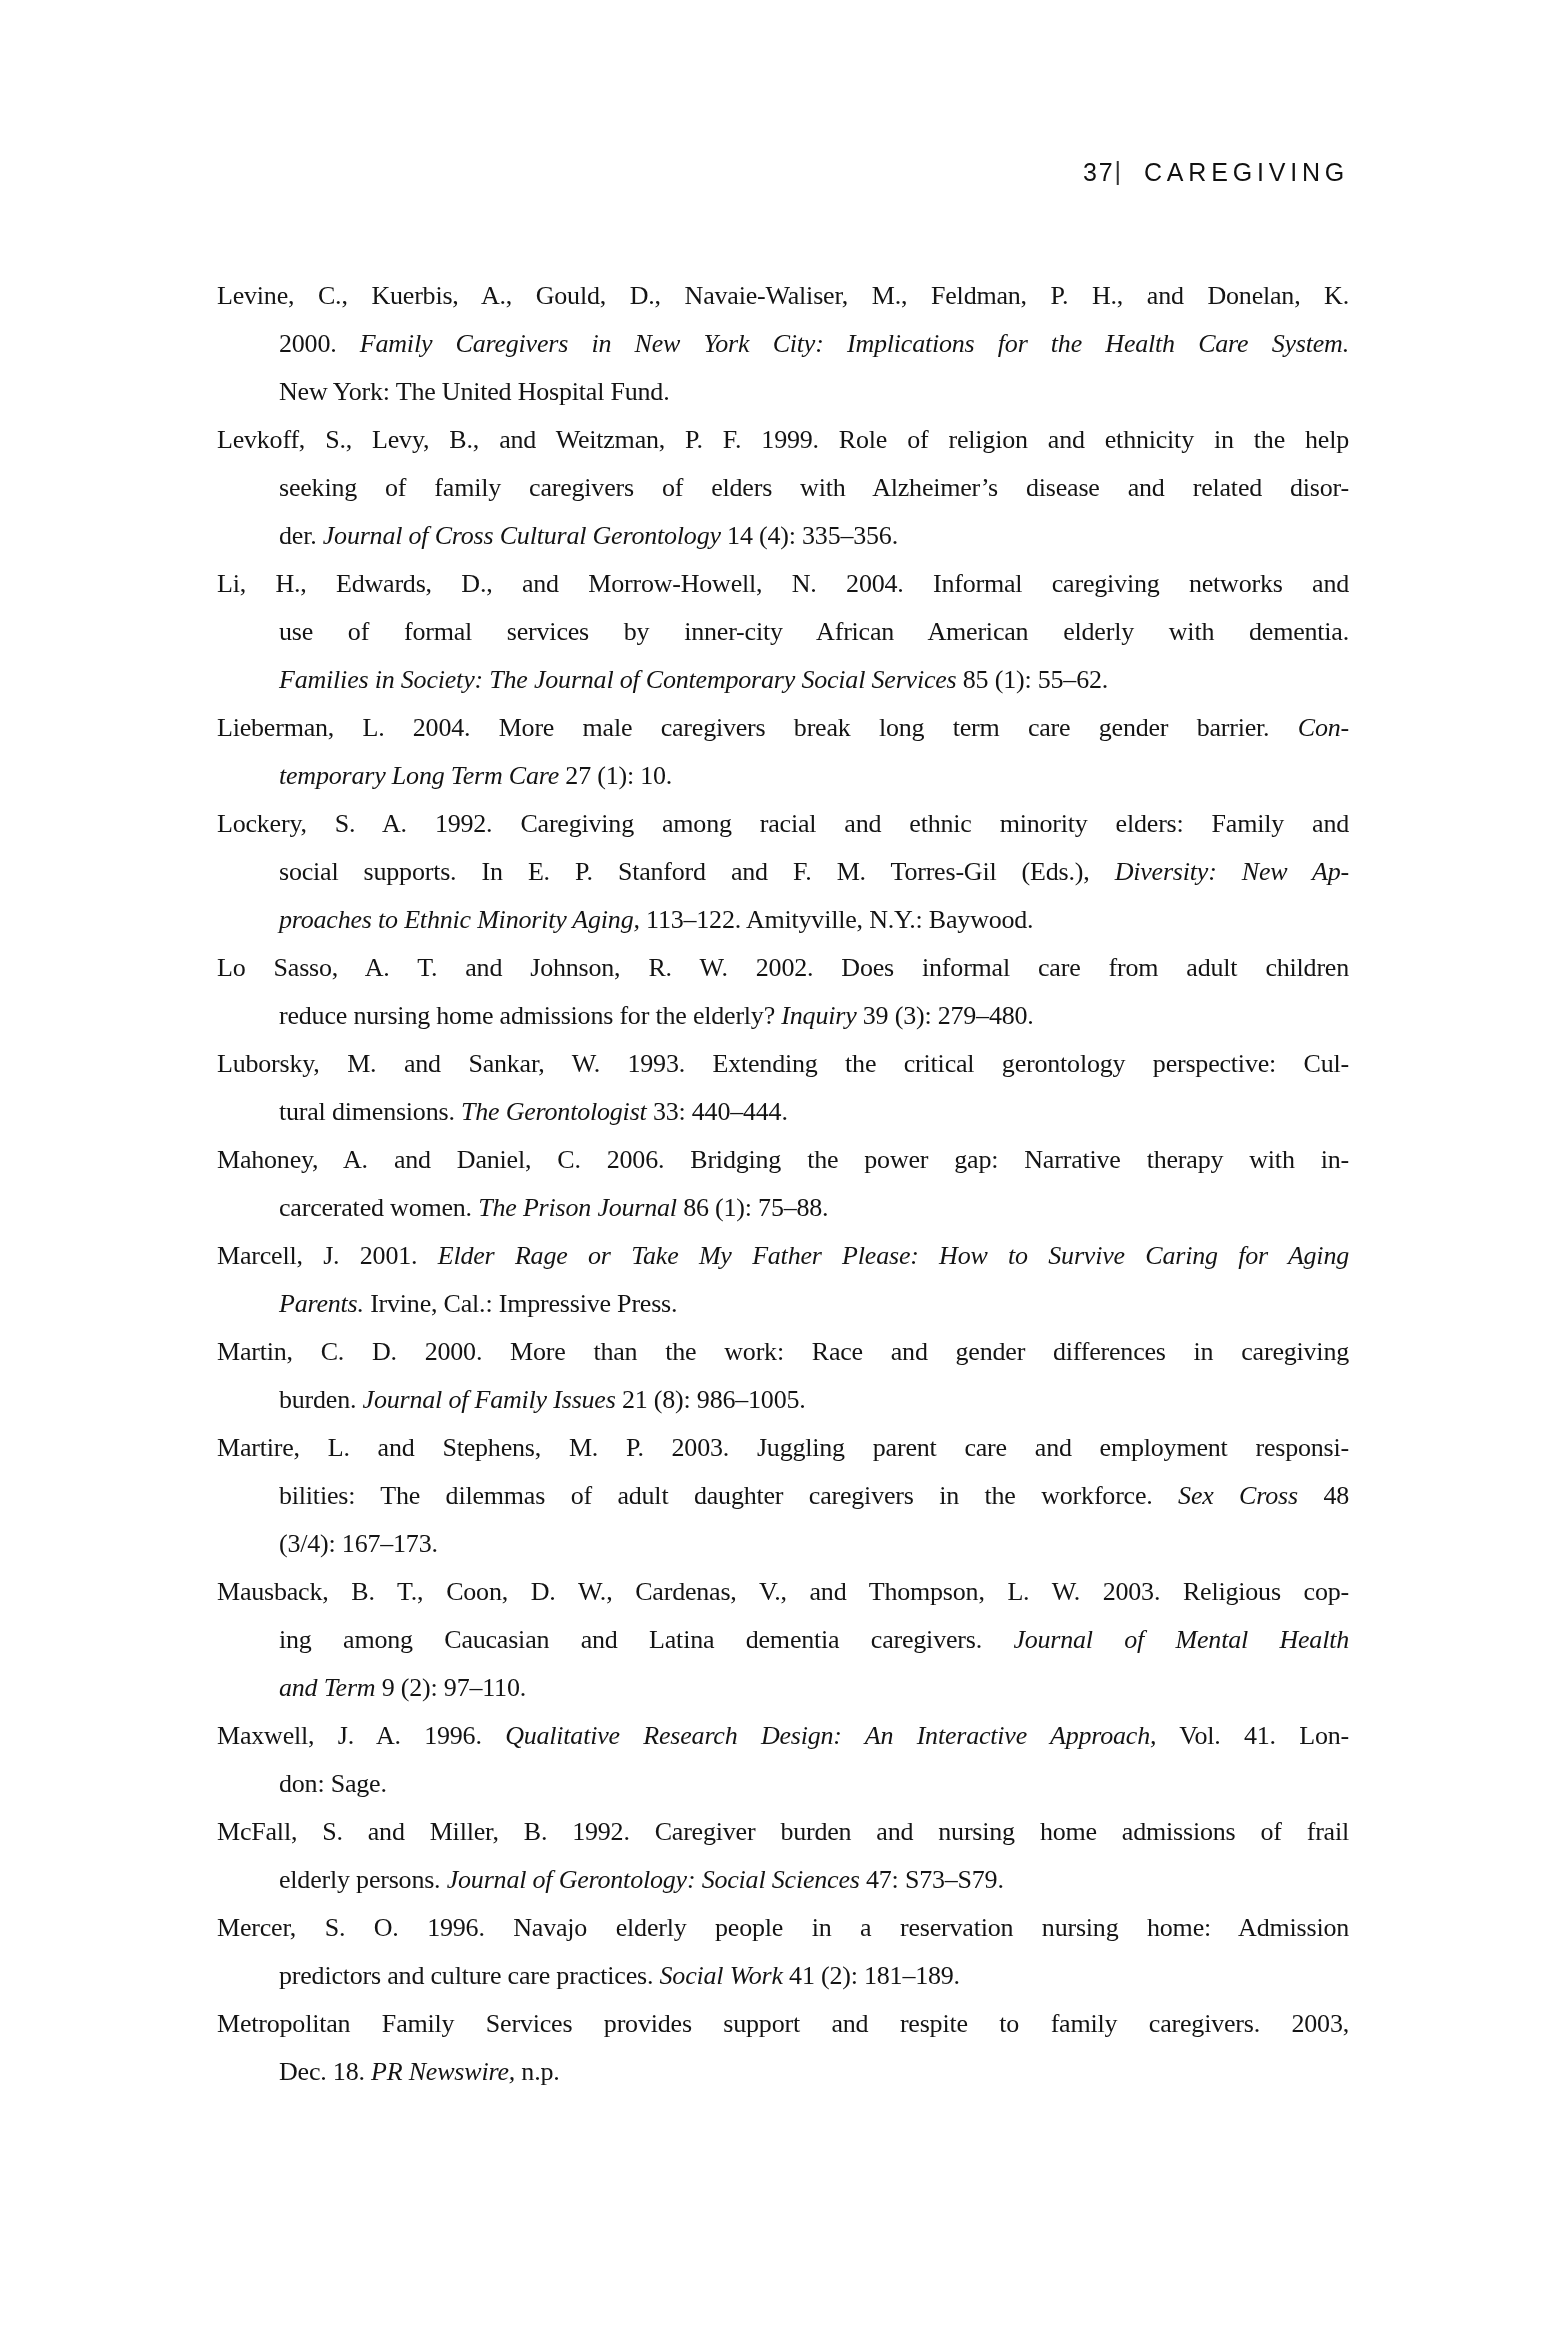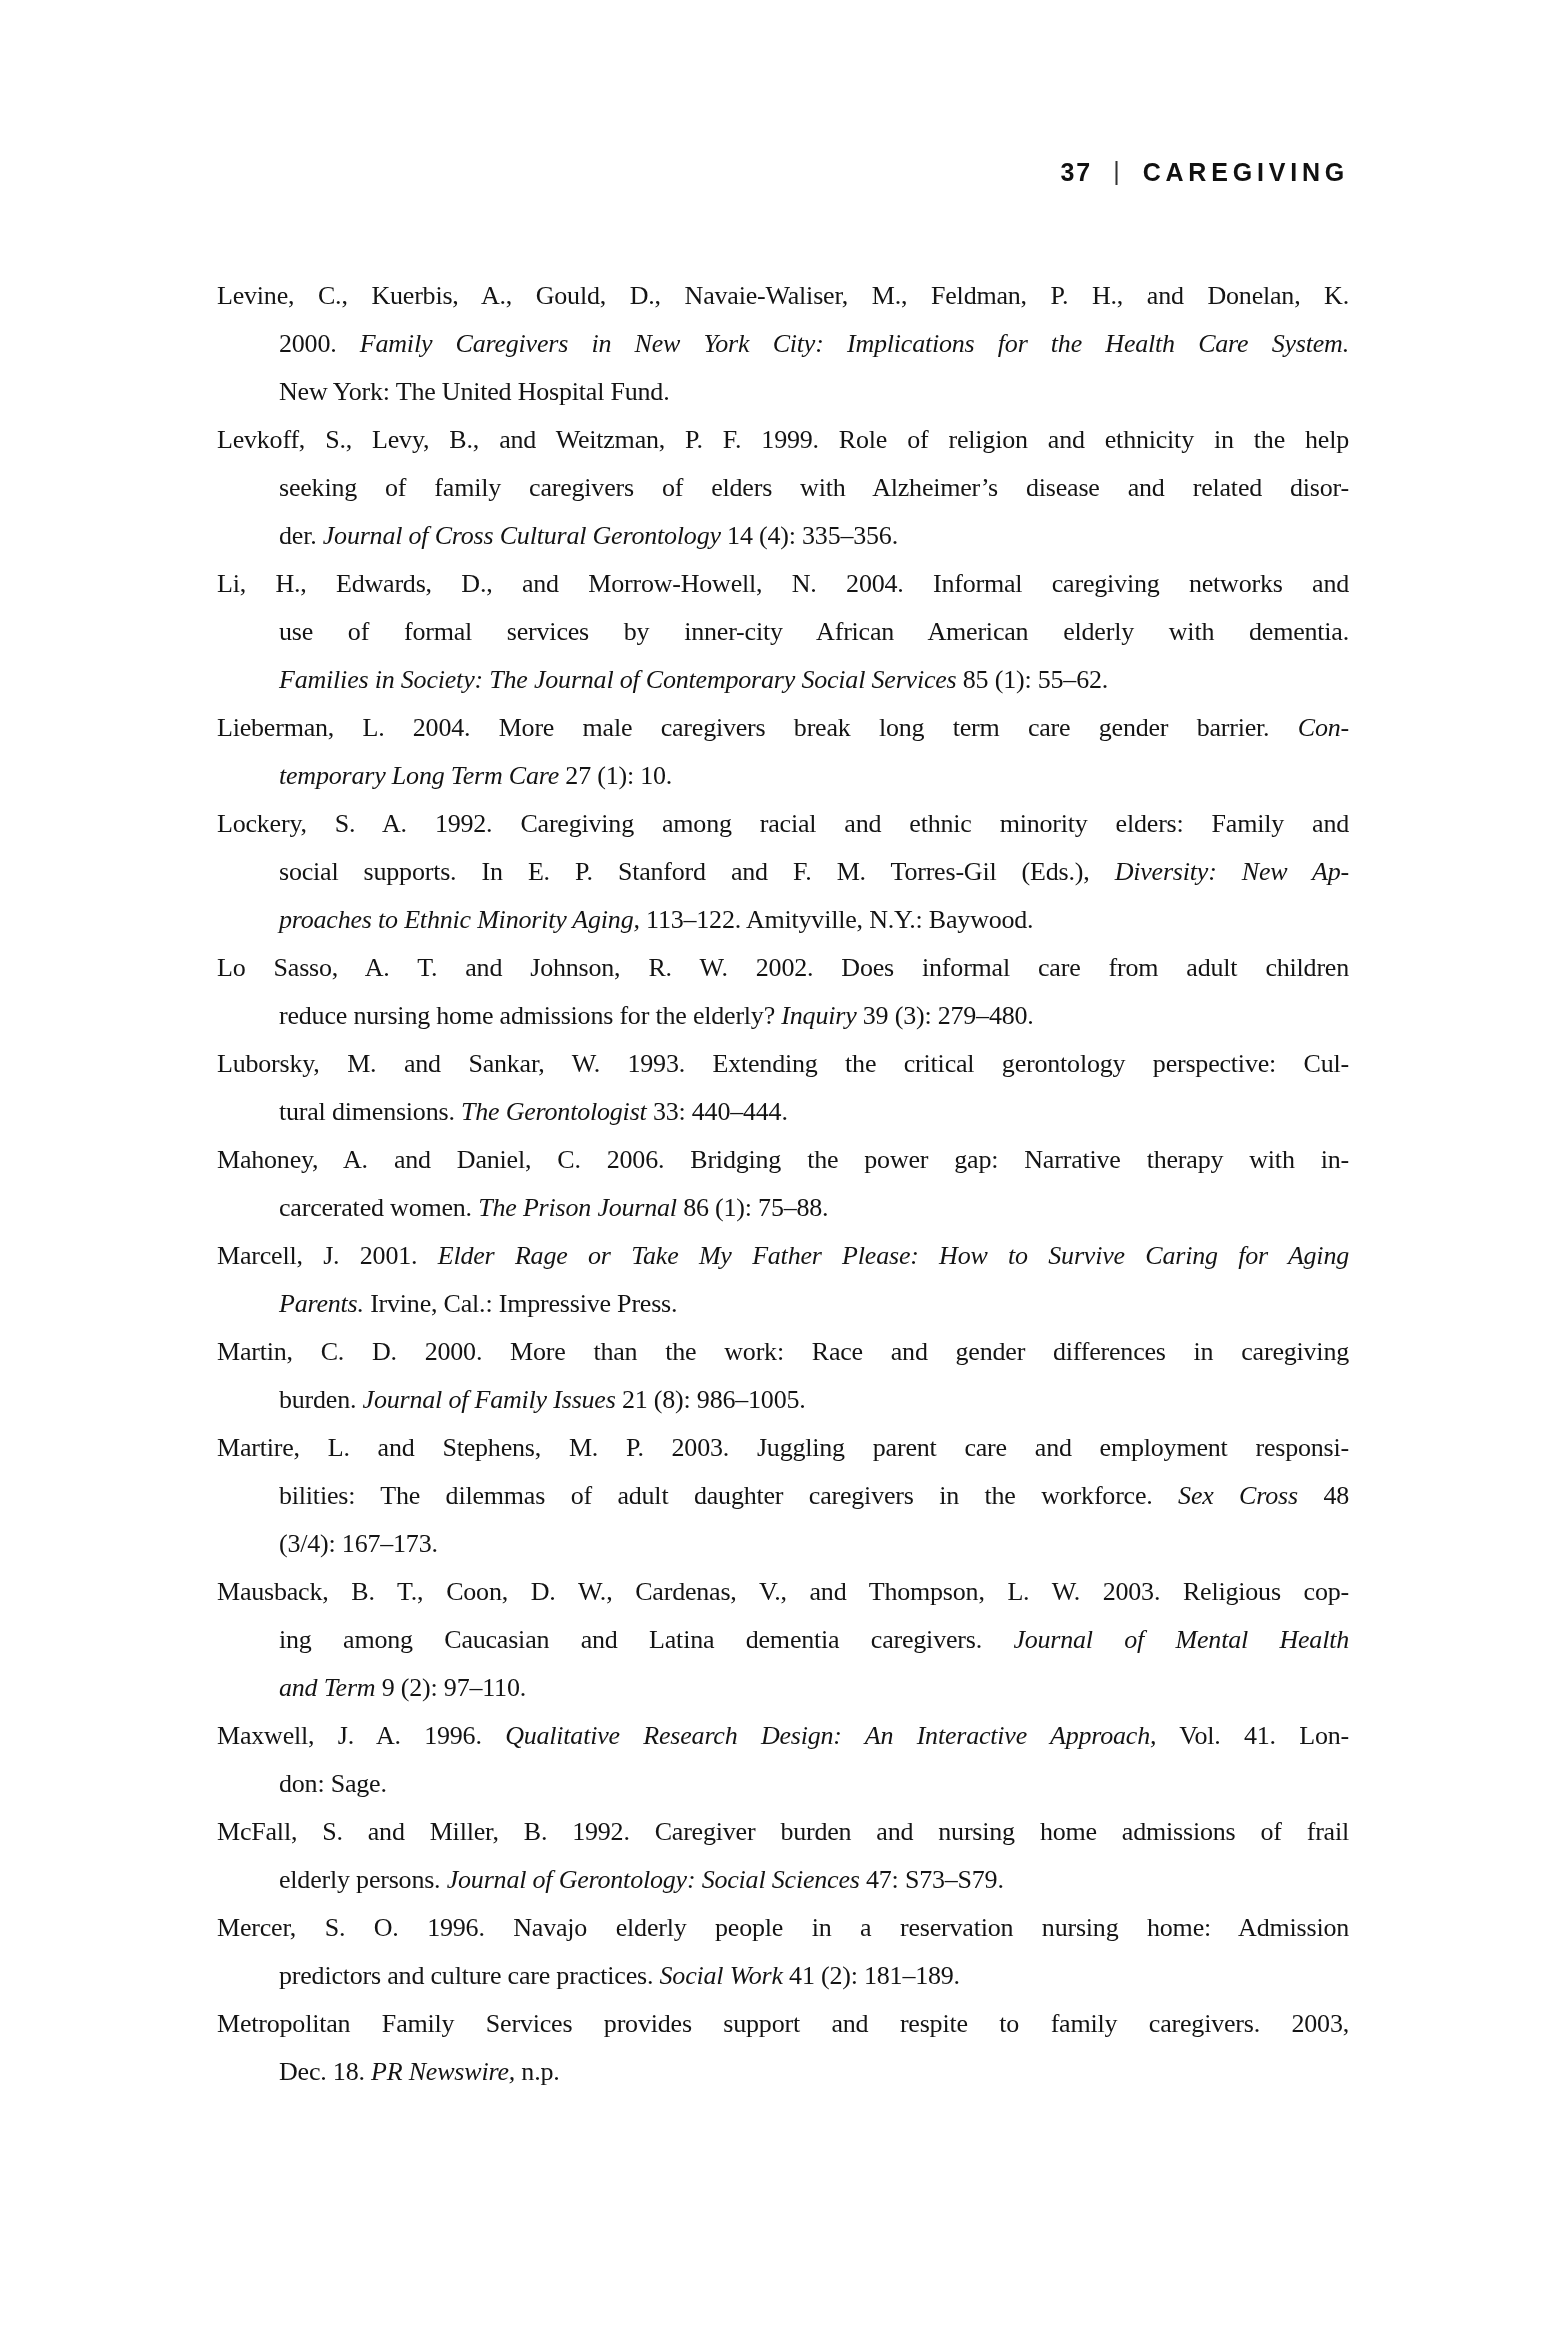--- a/index.html
+++ b/index.html
@@ -16,33 +16,32 @@
     top: 158px;
     left: 217px;
     width: 1132px;
     text-align: right;
     font-family: "Liberation Sans", sans-serif;
     font-size: 25px;
     color: #111;
     white-space: nowrap;
   }
   .running-head .pagenum {
-    font-weight: 700;
+    font-weight: 400;
     letter-spacing: 1.9px;
-    margin-right: 21px;
   }
   .running-head .sep {
     font-weight: 300;
     color: #333;
     margin-right: 23px;
     position: relative;
     top: -1px;
   }
   .running-head .section {
-    font-weight: 700;
+    font-weight: 400;
     letter-spacing: 4.8px;
     margin-top: 43px;
   }
   .refs {
     position: absolute;
     left: 217px;
     top: 272px;
     width: 1132px;
     font-size: 26px;
     line-height: 48px;

